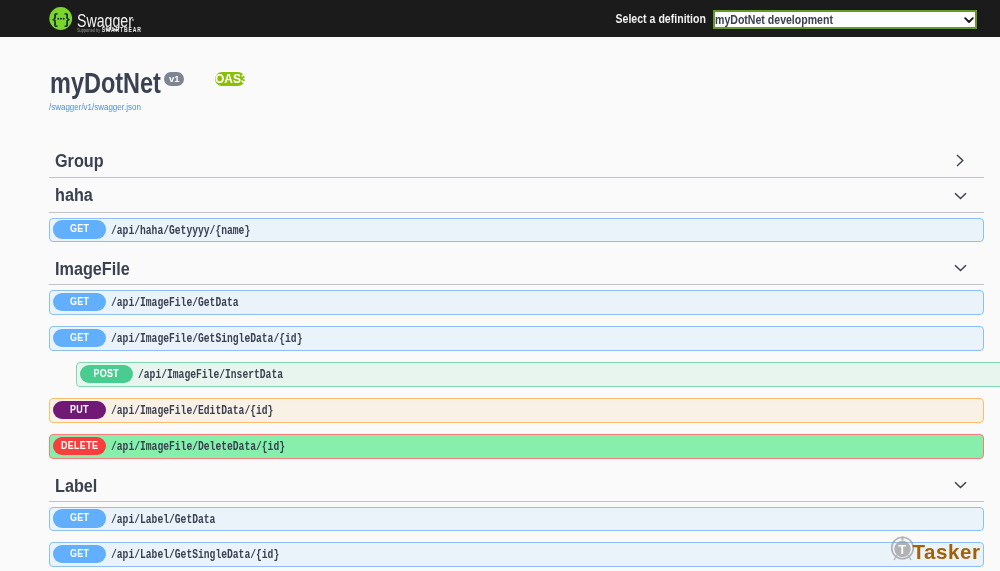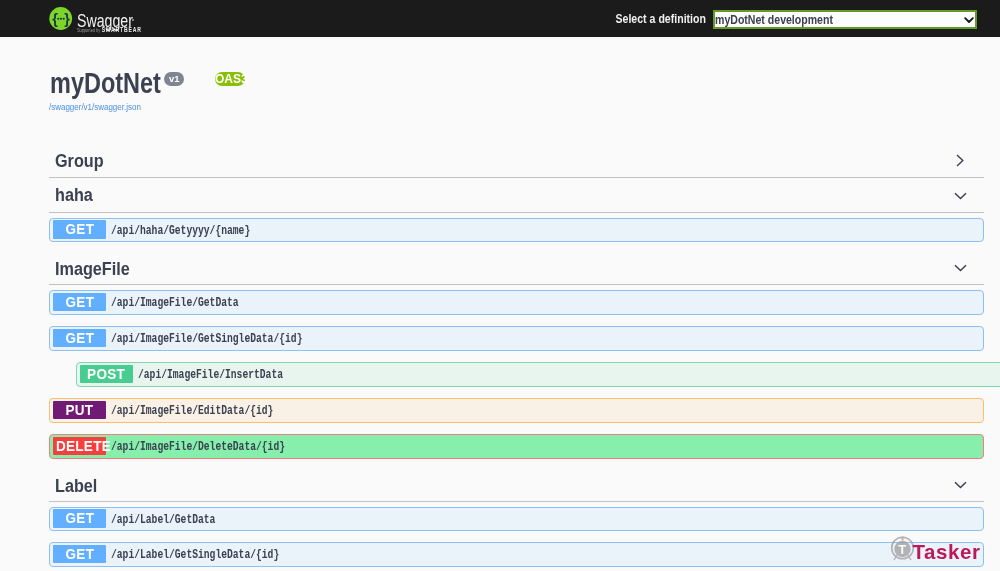--- a/index.html
+++ b/index.html
@@ -17,33 +17,33 @@
 .selchev { position:absolute; left:964px; top:16.5px; }
 .title { position:absolute; left:50px; top:67.2px; font-size:29px; font-weight:bold; color:#3b4151; transform:scaleX(0.81); transform-origin:left top; }
 .pill { position:absolute; top:71.5px; height:14px; border-radius:7px; color:#fff; font-weight:bold; font-size:9.5px; text-align:center; }
 .pill-v1 { left:164px; width:20.4px; background:#7d8492; line-height:14px; }
 .pill-oas { left:204px; width:29.8px; background:#89bf04; line-height:14px; font-size:12px;margin-left:11px; }
 .jsonlink { position:absolute; left:49px; top:101px; font-size:9.5px; color:#4990e2; transform:scaleX(0.84); transform-origin:left top; }
 .sechead { position:absolute; left:55px; font-size:18px; font-weight:bold; color:#3b4151; transform:scaleX(0.9); transform-origin:left top; }
 .sechr { position:absolute; left:49px; width:935px; height:1px; background:#c1c2c7; }
 .chev { position:absolute; }
 .row { position:absolute; left:49px; width:935px; height:24.8px; border-radius:4px; }
-.row .badge { position:absolute; left:3.2px; top:1.9px; width:52.5px; height:18.8px; border-radius:1px; color:#fff; font-weight:bold; font-size:15px; line-height:18.8px; text-align:center; letter-spacing:0.3px; }
+.row .badge { position:absolute; left:3.2px; top:1.9px; width:52.5px; height:18.8px; border-radius:9px; color:#fff; font-weight:bold; font-size:10px; line-height:18.8px; text-align:center; letter-spacing:0.3px; }
 .row .badge i { display:inline-block; font-style:normal; transform:scaleX(0.9); }
 .row .path { position:absolute; left:61px; top:0; height:24.5px; line-height:24px; font-family:"Liberation Mono", monospace; font-weight:bold; font-size:13.2px; color:#3b4151; transform:scaleX(0.733); transform-origin:left top; }
 .row-get { background:#eaf2fa; border:1px solid #8cc0f5; }
 .row-get .badge { background:#61affe; }
 .row-post { background:#e8f5ef; border:1px solid #7ed7b2;margin-left:27px; }
 .row-post .badge { background:#49cc90; }
 .row-put { background:#faf1e6; border:1px solid #fcbd6e; }
 .row-put .badge { background:#701a75; }
 .row-del { background:#86efac; border:1px solid #fa7b7b; }
 .row-del .badge { background:#f93e3e; }
 .wm { position:absolute; left:889.5px; top:536px; opacity:0.72; }
-.wmtext { position:absolute; left:912.5px; top:539.5px; font-size:20.5px; font-weight:bold; color:#be185d; letter-spacing:0.6px; }
+.wmtext { position:absolute; left:912.5px; top:539.5px; font-size:20.5px; font-weight:bold; color:#a16207; letter-spacing:0.6px; }
 </style>
 </head>
 <body>
 <div class="topbar">
   <svg class="logo" width="24" height="24" viewBox="0 0 24 24">
     <circle cx="11.7" cy="11.5" r="11.4" fill="#7ed529"></circle>
     <text x="3.2" y="16.6" font-family="Liberation Sans" font-size="14.5" font-weight="bold" fill="#173647">{</text>
     <text x="15.2" y="16.6" font-family="Liberation Sans" font-size="14.5" font-weight="bold" fill="#173647">}</text>
     <rect x="8.3" y="10.7" width="2" height="2" rx="0.9" fill="#173647"></rect>
     <rect x="11" y="10.7" width="2" height="2" rx="0.9" fill="#173647"></rect>

